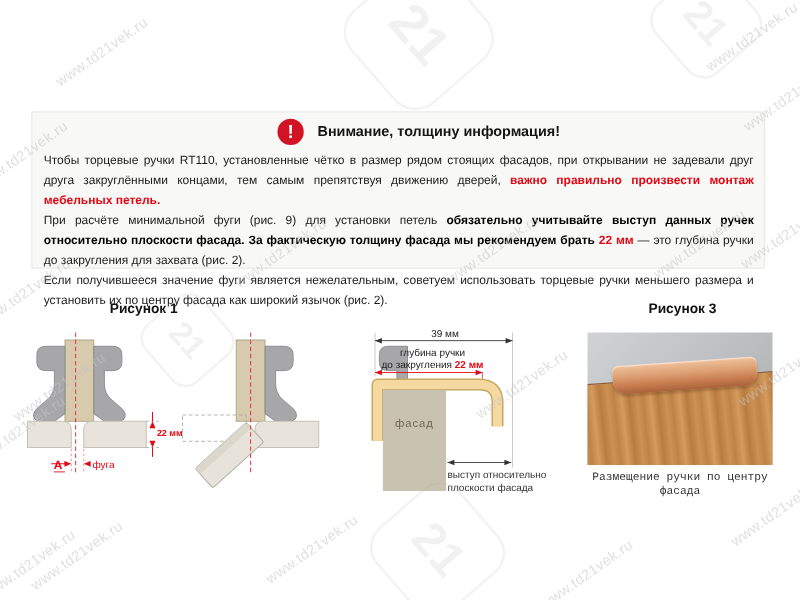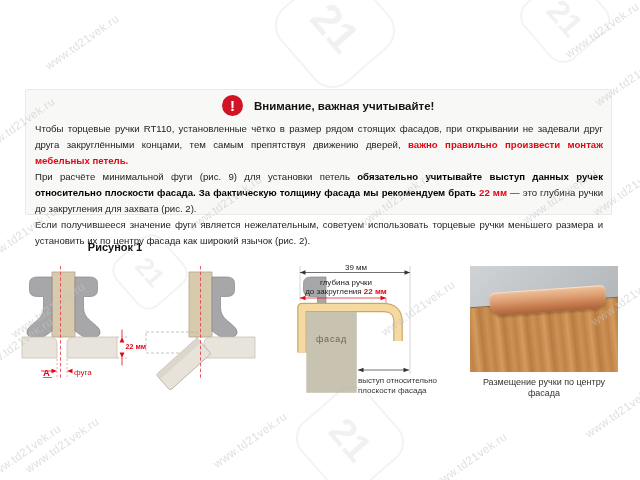--- a/index.html
+++ b/index.html
@@ -26,21 +26,21 @@
   .warn-text p{margin:0;}
   .red-bold{color:#e30613;font-weight:bold;}
   .bold{font-weight:bold;color:#000;}
   
   .fig-title{position:absolute;width:110px;text-align:center;font-weight:bold;font-size:11px;color:#111;z-index:1;}
   #fig1-title{left:60px;top:241px;}
   #fig2-title{left:292px;top:241px;}
   #fig3-title{left:491px;top:241px;}
   .fig3-caption{
     position:absolute;left:466px;top:377px;width:156px;text-align:center;
-    font-size:9px;line-height:11px;color:#333;z-index:1;
+    font-size:9px;line-height:11px;color:#333;z-index:1;font-family:Liberation Mono, monospace;
   }
   
   .diagrams{position:absolute;left:0;top:0;width:640px;height:480px;z-index:1;pointer-events:none;
     font-family:"Liberation Sans",sans-serif;}
   
   .photo{
     position:absolute;left:470px;top:266px;width:148px;height:106px;overflow:hidden;z-index:1;
     background:linear-gradient(135deg,#d0d3d5 0%,#b4b8ba 70%,#a8acae 100%);
   }
   .wood{
@@ -68,30 +68,31 @@
   }
 </style>
 </head>
 <body>
 
 <div class="page">
 
   <div class="warning-box">
     <div class="warn-header">
       <div class="warn-icon">!</div>
-      <div class="warn-title">Внимание, важная учитывайте!</div>
+      <div class="warn-title">Внимание, толщину информация!</div>
     </div>
     <div class="warn-text">
       <p><span>Чтобы  торцевые ручки RT110, установленные чётко в размер рядом стоящих фасадов, при открывании не задевали друг друга закруглёнными концами, тем самым препятствуя движению дверей, </span><span class="red-bold">важно правильно произвести монтаж мебельных петель.</span></p>
       <p><span>При расчёте минимальной фуги (рис. 9) для установки петель </span><span class="bold">обязательно учитывайте выступ данных ручек относительно плоскости фасада. За фактическую толщину фасада мы рекомендуем брать </span><span class="red-bold">22 мм</span><span> — это глубина ручки до закругления для захвата (рис. 2).</span></p>
       <p><span>Если получившееся значение фуги является нежелательным, советуем использовать торцевые ручки меньшего размера и установить их по центру фасада как широкий язычок (рис. 2).</span></p>
     </div>
   </div>
 
   <div class="fig-title" id="fig1-title">Рисунок 1</div>
+  <div class="fig-title" id="fig3-title">Рисунок 3</div>
 
   <svg class="diagrams" viewBox="0 0 640 480">
     <defs>
       <path id="hinge" d="M75,277 L90,277 Q97.5,277 97.5,283.5 L97.5,290 Q97.5,296.5 90,296.5 L83.5,296.5 L83.5,307 Q83.5,315 89.5,320 L96,325.5 Q101,329.5 100,333.5 Q99,337 94,337 L83.5,337 L75,331 Z" fill="#a7a7a9" stroke="#87878a" stroke-width="0.7" stroke-linejoin="round"></path>
     </defs>
 
     <g>
       <rect x="52" y="272" width="23" height="65" fill="#d7caad" stroke="#b2a68a" stroke-width="0.8"></rect>
       <use href="#hinge"></use>
       <use href="#hinge" transform="translate(127 0) scale(-1 1)"></use>

